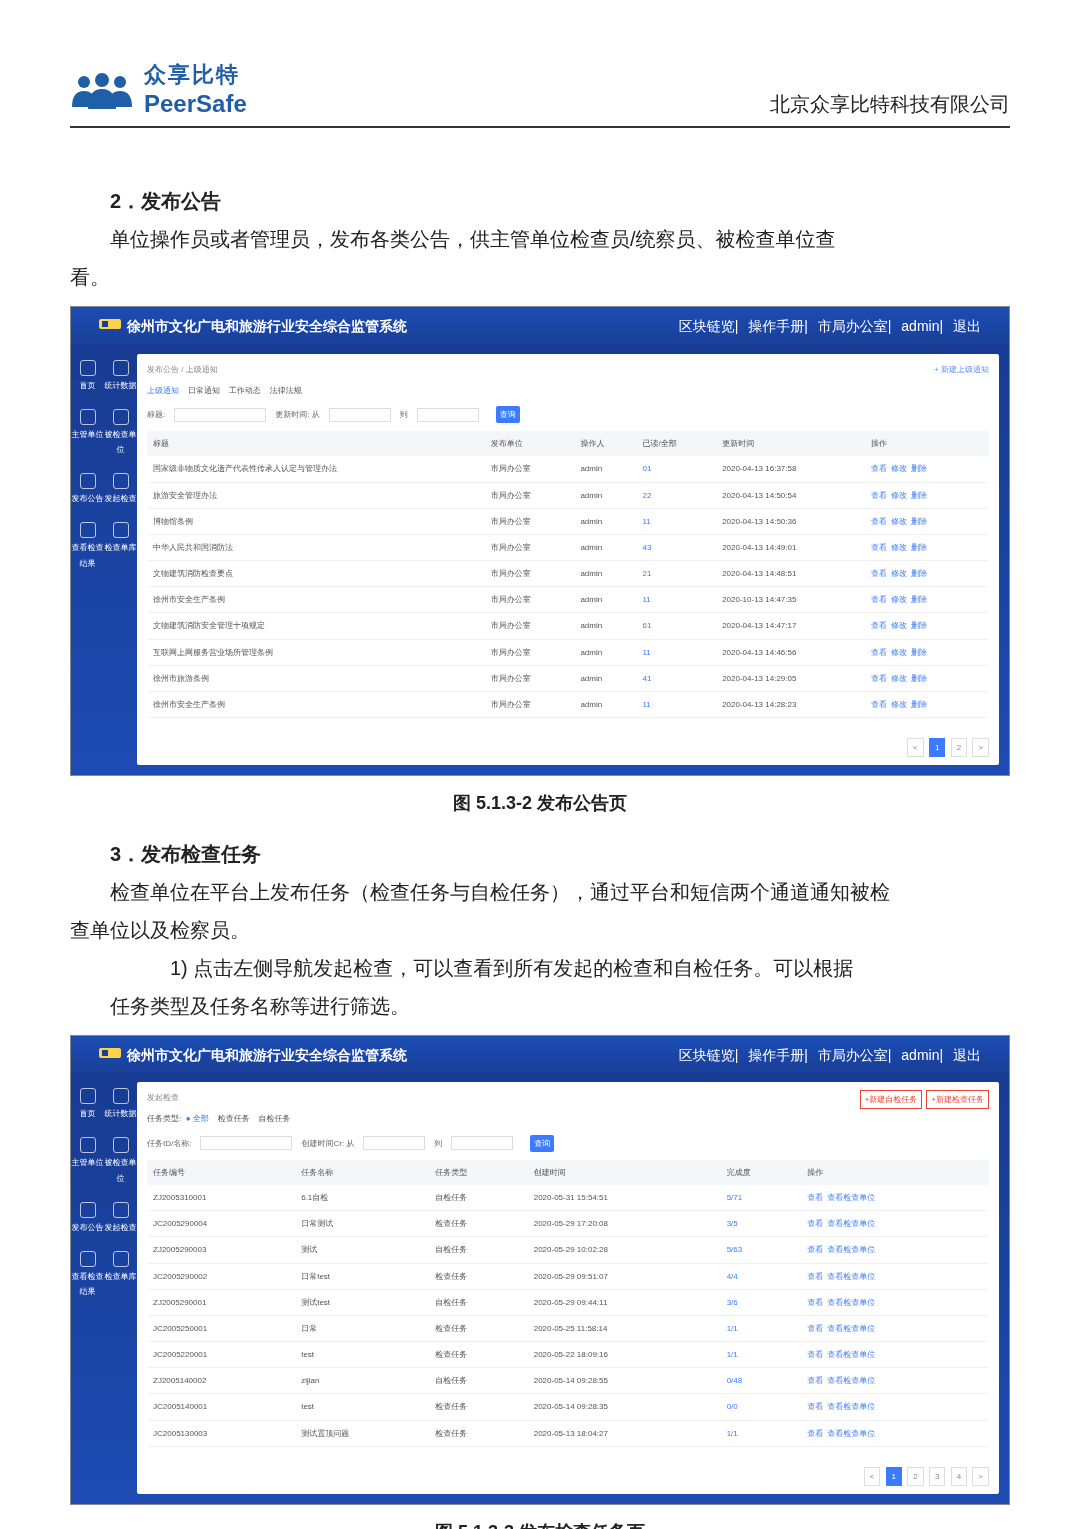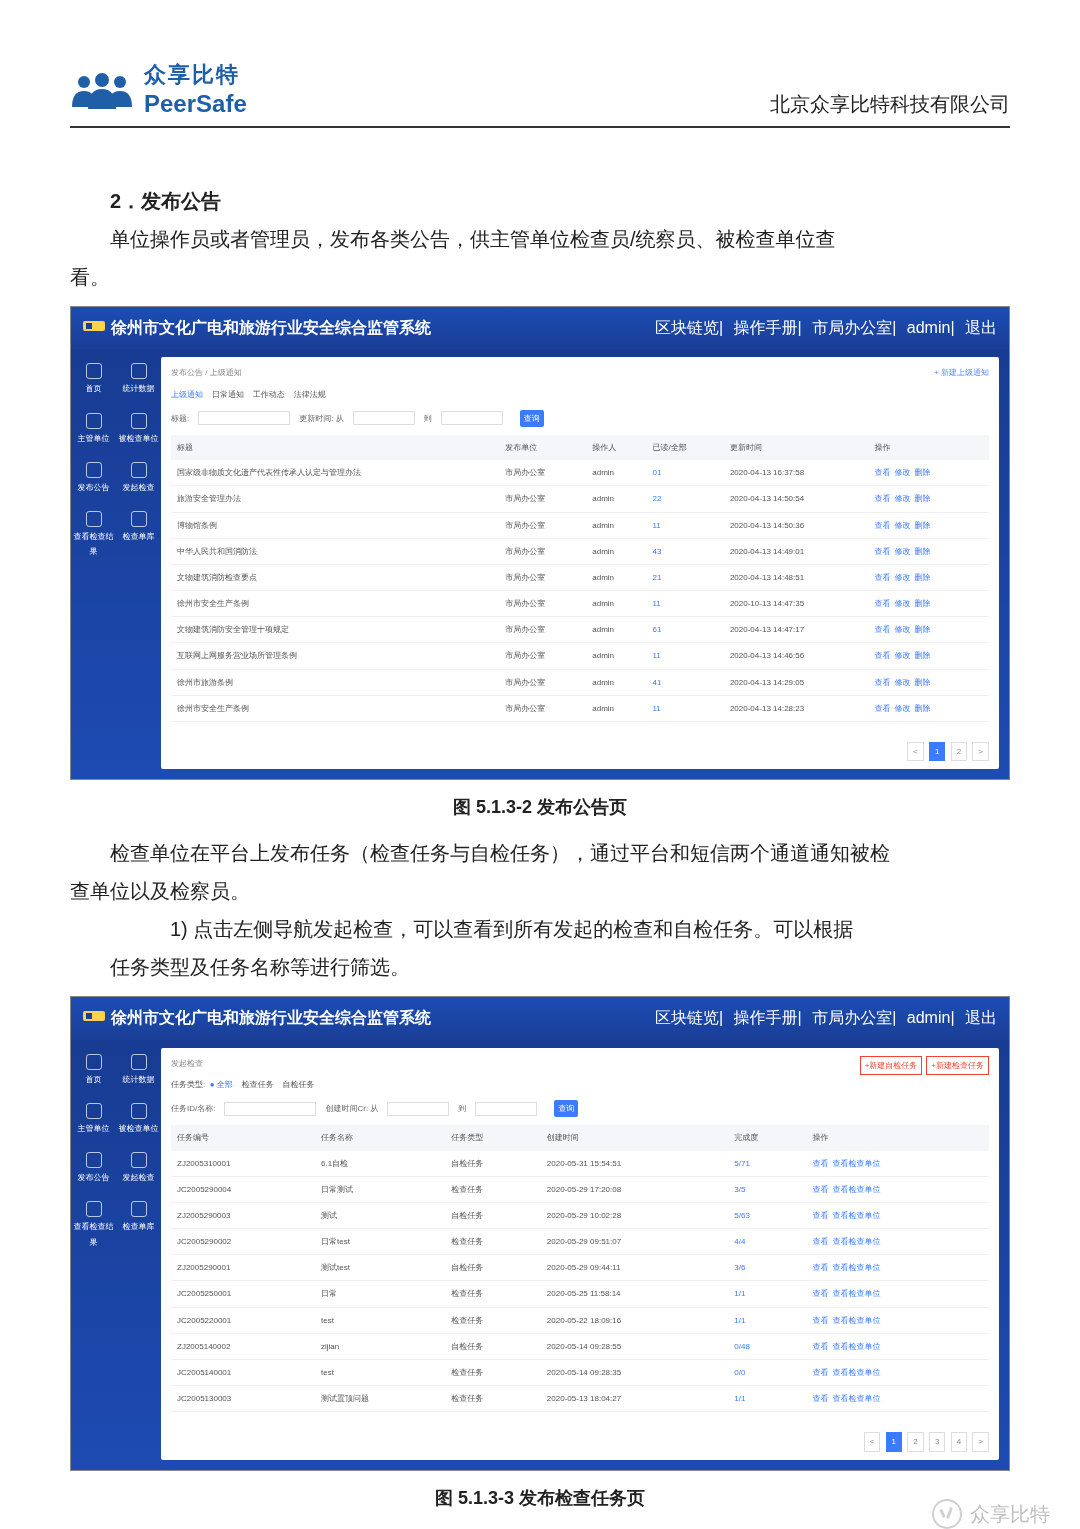--- a/index.html
+++ b/index.html
@@ -11,25 +11,25 @@
 .logo-text .en{font-size:24px;color:#1e5fa8;font-weight:600;}
 .company{font-size:20px;font-family:"KaiTi","SimSun",serif;color:#222;}
 .body-section{padding-top:40px;font-size:20px;line-height:1.9;}
 .h3{font-weight:700;text-indent:2em;margin-top:14px;}
 .para{text-indent:2em;}
 .list-item{text-indent:5em;}
 .list-cont{text-indent:2em;}
 .caption{text-align:center;font-size:18px;font-weight:600;margin:10px 0;}
 .shot{border:1px solid #888;margin:10px 0 4px 0;background:linear-gradient(180deg,#173a8f 0%,#1d4bb2 100%);font-size:8px;color:#fff;position:relative;overflow:hidden;}
 
-.shot-top{display:flex;justify-content:space-between;align-items:center;padding:6px 12px;background:linear-gradient(180deg,#1b4db5,#1a3e96);font-size:16px;}
+.shot-top{display:flex;justify-content:space-between;align-items:center;padding:6px 28px;background:linear-gradient(180deg,#1b4db5,#1a3e96);font-size:14px;}
 .shot-top .ttl{display:flex;align-items:center;gap:6px;font-weight:600;}
 .shot-top .links span{margin-left:6px;}
 .shot-body{display:flex;align-items:flex-start;}
-.sidebar{width:90px;padding:6px 0;}
+.sidebar{width:66px;padding:6px 0;}
 .sb-row{display:flex;}
 .sb-item{flex:1;text-align:center;padding:8px 0;font-size:8px;}
 .sb-item .ic{display:block;margin:0 auto 2px auto;width:14px;height:14px;border:1px solid rgba(255,255,255,0.7);border-radius:3px;}
 .main{flex:1;background:#fff;color:#444;margin:8px 10px 10px 0;border-radius:2px;min-height:220px;padding:8px 10px;font-size:8px;}
 .crumb{color:#888;}
 .addbtn{float:right;color:#5b8ef0;}
 .addbtn.red{color:#e43;border:1px solid #e43;padding:1px 4px;margin-left:4px;}
 .addbtn-wrap{float:right;}
 .filter-line{margin-top:6px;color:#555;}
 .filter-line .active{color:#3a7bff;}
@@ -235,20 +235,21 @@
             <span class="pg">&lt;</span>
             <span class="pg cur">1</span>
             <span class="pg">2</span>
             <span class="pg">&gt;</span>
           </div>
         </div>
       </div>
     </div>
     <div class="caption">图 5.1.3-2 发布公告页</div>
 
+    <div class="h3">3．发布检查任务</div>
     <div class="para">检查单位在平台上发布任务（检查任务与自检任务），通过平台和短信两个通道通知被检</div>
     <div>查单位以及检察员。</div>
     <div class="list-item">1) 点击左侧导航发起检查，可以查看到所有发起的检查和自检任务。可以根据</div>
     <div class="list-cont">任务类型及任务名称等进行筛选。</div>
 
     <div class="shot">
       <div class="shot-top">
         <div class="ttl">
           <span>
             <svg width="22" height="14" viewBox="0 0 22 14">

